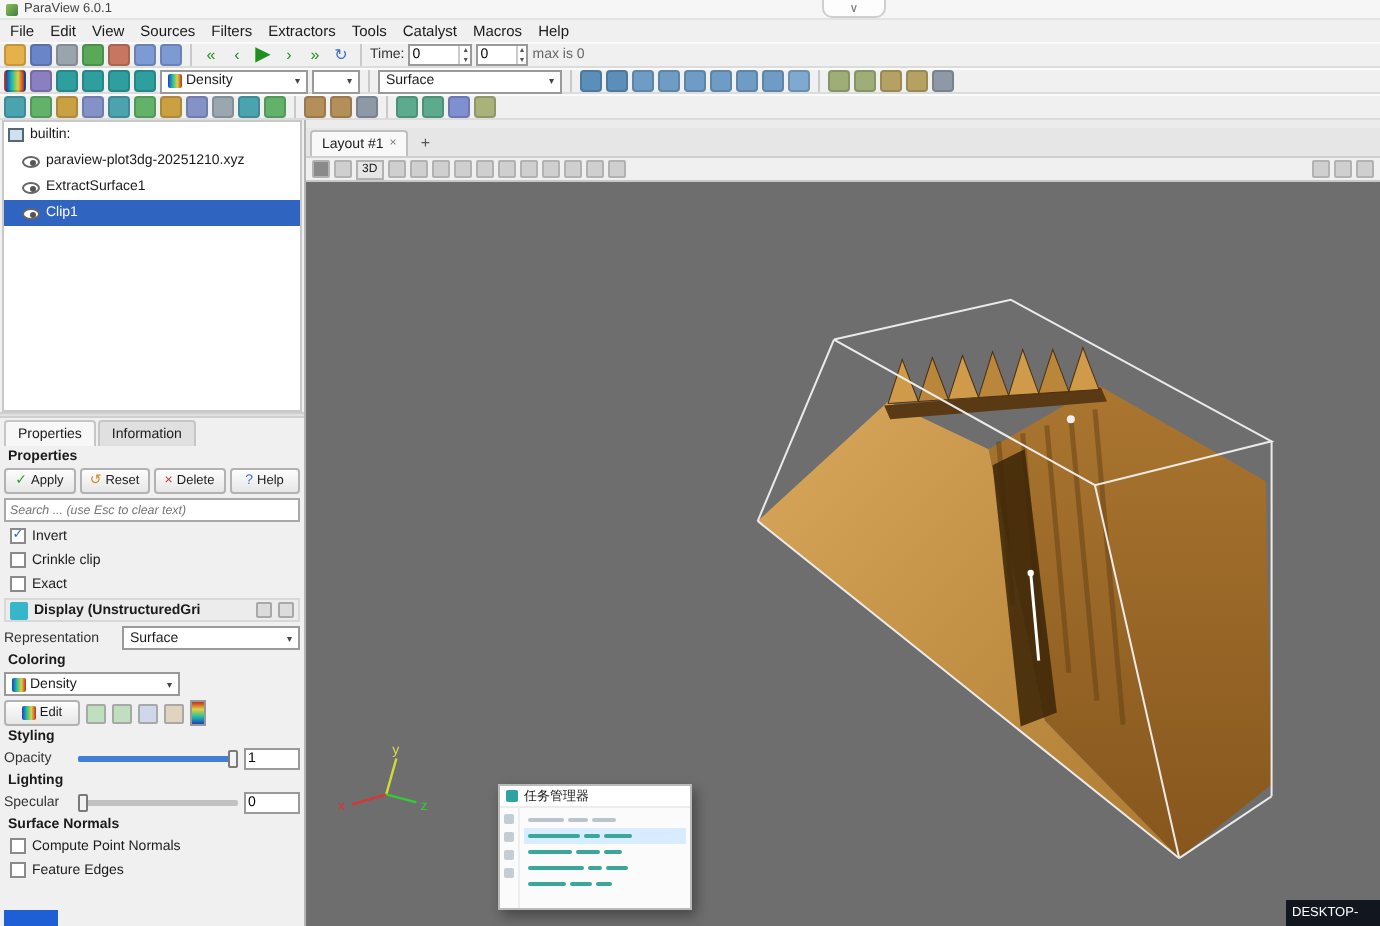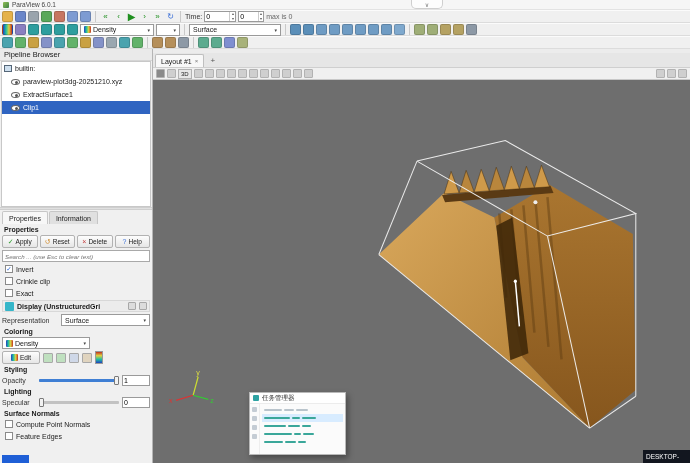--- a/index.html
+++ b/index.html
@@ -85,20 +85,32 @@
 <div class="app">
 
   <div class="titlebar">
     <span class="logo"></span>
     <span>ParaView 6.0.1</span>
   </div>
   <div class="chev">
       <span>∨</span>
     </div>
 
+  <div class="menubar">
+    <span>File</span>
+    <span>Edit</span>
+    <span>View</span>
+    <span>Sources</span>
+    <span>Filters</span>
+    <span>Extractors</span>
+    <span>Tools</span>
+    <span>Catalyst</span>
+    <span>Macros</span>
+    <span>Help</span>
+  </div>
 
   <div class="tb">
     <i class="ti" style="background:#e5b24a"></i>
     <i class="ti" style="background:#6a86c9"></i>
     <i class="ti" style="background:#9aa4ad"></i>
     <i class="ti" style="background:#5aa85a"></i>
     <i class="ti" style="background:#c77661"></i>
     <i class="ti" style="background:#7d9bd2"></i>
     <i class="ti" style="background:#7d9bd2"></i>
     <span class="sep"></span>
@@ -184,21 +196,20 @@
     <span class="sep"></span>
     <i class="ti" style="background:#5cab8f"></i>
     <i class="ti" style="background:#5cab8f"></i>
     <i class="ti" style="background:#7f8fd0"></i>
     <i class="ti" style="background:#a8b27a"></i>
   </div>
 
   <div class="main">
 
     <div class="left">
-      <div class="dock-title">Pipeline Browser</div>
       <div class="tree">
         <div class="trow">
           <span class="pc-icon"></span>
           <span>builtin:</span>
         </div>
         <div class="trow child">
           <span class="eye"></span>
           <span>paraview-plot3dg-20251210.xyz</span>
         </div>
         <div class="trow child">

